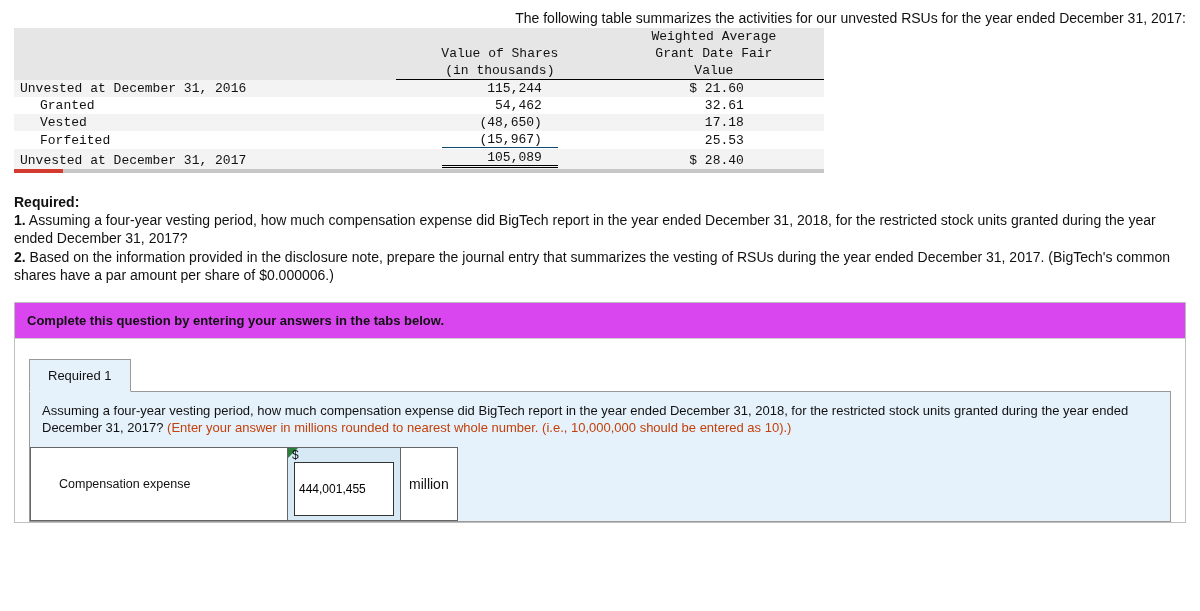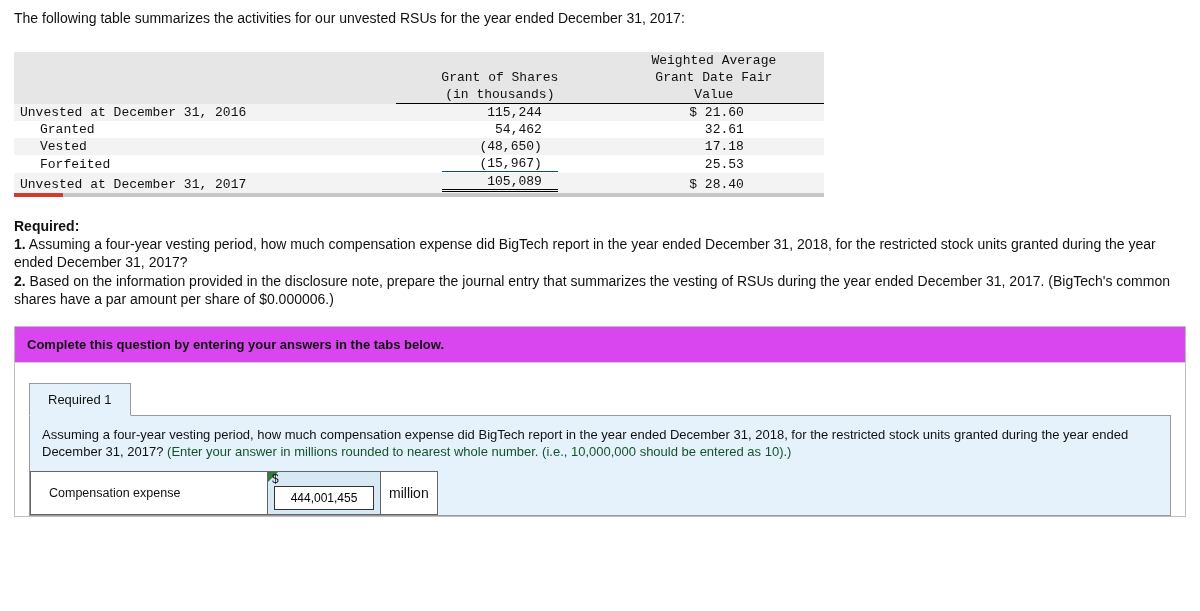--- a/index.html
+++ b/index.html
@@ -7,21 +7,22 @@
     font-size: 13px;
     color: #111;
     margin: 0;
     padding: 10px 14px;
     background: #fff;
     width: 1200px;
     box-sizing: border-box;
   }
   .intro {
     font-size: 14px;
-    margin-bottom: 26px;
+    margin-bottom: 2px;
+    text-align: right;
   }
   .rsu-table {
     border-collapse: collapse;
     font-family: "Courier New", monospace;
     font-size: 13px;
     width: 810px;
     margin-bottom: 0;
   }
   .rsu-table td, .rsu-table th {
     padding: 1px 6px;
@@ -86,51 +87,51 @@
   }
   .tab.inactive { background: #fff; }
   .panel {
     margin: -1px 14px 0 14px;
     border: 1px solid #999;
     background: #e6f2fb;
     padding: 10px 12px 0 12px;
     font-size: 13px;
   }
   .panel .prompt { line-height: 1.35; }
-  .panel .hint { color: #14532d; }
+  .panel .hint { color: #c2410c; }
   .answer-row {
     display: flex;
     align-items: stretch;
     margin: 10px -12px 0 -12px;
   }
   .answer-row .label-cell {
     background: #fff;
     border: 1px solid #666;
-    padding: 6px 18px;
+    padding: 6px 28px;
     font-size: 12.5px;
     display: flex;
     align-items: center;
     min-width: 200px;
   }
   .answer-row .val-cell {
     background: #d6e9f4;
     border: 1px solid #666;
     border-left: none;
     padding: 4px 6px;
     display: flex;
     align-items: center;
     gap: 2px;
     position: relative;
   }
   .answer-row .dollar { font-size: 12px; position:absolute; top:0; left:4px;}
   .answer-row input {
     width: 90px;
-    text-align: center;
+    text-align: left;
     font-size: 12px;
-    padding: 4px 4px;
+    padding: 19px 4px;
     margin-top:10px;
     border: 1px solid #333;
     background: #fff;
   }
   .answer-row .unit-cell {
     background: #fff;
     border: 1px solid #666;
     border-left: none;
     padding: 6px 8px;
     font-size: 14px;
@@ -151,21 +152,21 @@
 <div class="intro">The following table summarizes the activities for our unvested RSUs for the year ended December 31, 2017:</div>
 
 <table class="rsu-table">
   <tbody>
       <tr>
     <td class="hdr left-empty" rowspan="3"></td>
     <td class="hdr"></td>
     <td class="hdr">Weighted Average</td>
   </tr>
   <tr>
-    <td class="hdr">Grant of Shares</td>
+    <td class="hdr">Value of Shares</td>
     <td class="hdr">Grant Date Fair</td>
   </tr>
   <tr>
     <td class="hdr col2">(in thousands)</td>
     <td class="hdr col3">Value</td>
   </tr>
 
   <tr class="bandlight">
     <td class="rowlabel">Unvested at December 31, 2016</td>
     <td class="numcol"><span class="num-inner">115,244</span></td>

